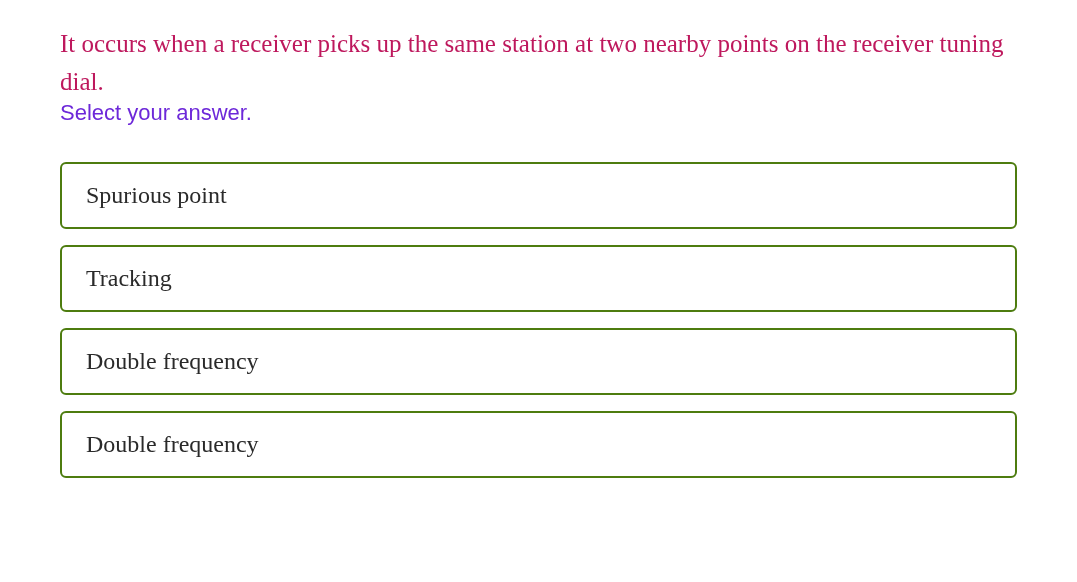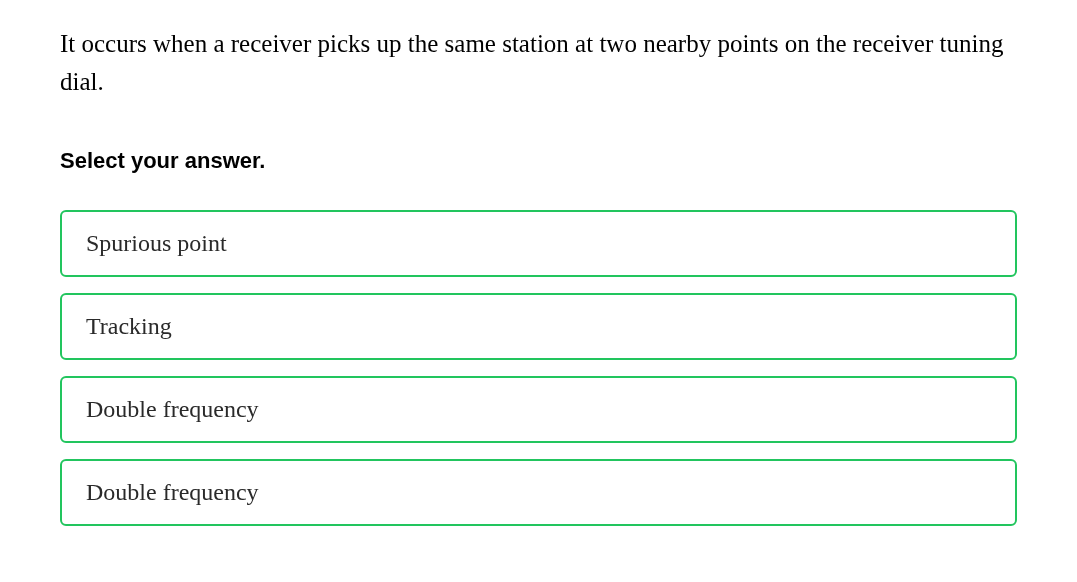--- a/index.html
+++ b/index.html
@@ -10,35 +10,34 @@
     body {
       font-family: Georgia, 'Times New Roman', serif;
       background: #ffffff;
       width: 1077px;
       height: 582px;
       padding: 25px 60px 0 60px;
       overflow: hidden;
     }
     .question-text {
       font-size: 25px;
-      color: #000000;
+      color: #be185d;
       line-height: 1.5;
-      margin-bottom: 48px;
     }
     .prompt-text {
       font-family: 'Segoe UI', Tahoma, Geneva, Verdana, sans-serif;
       font-size: 22px;
-      font-weight: 700;
-      color: #000000;
+      font-weight: 400;
+      color: #6d28d9;
       margin-bottom: 36px;
     }
     .answer-option {
       display: block;
       width: 100%;
-      border: 2px solid #22c55e;
+      border: 2px solid #4d7c0f;
       border-radius: 6px;
       background: #ffffff;
       padding: 18px 24px;
       margin-bottom: 16px;
       font-family: Georgia, 'Times New Roman', serif;
       font-size: 24px;
       color: #2a2a2a;
       text-align: left;
       cursor: pointer;
     }

